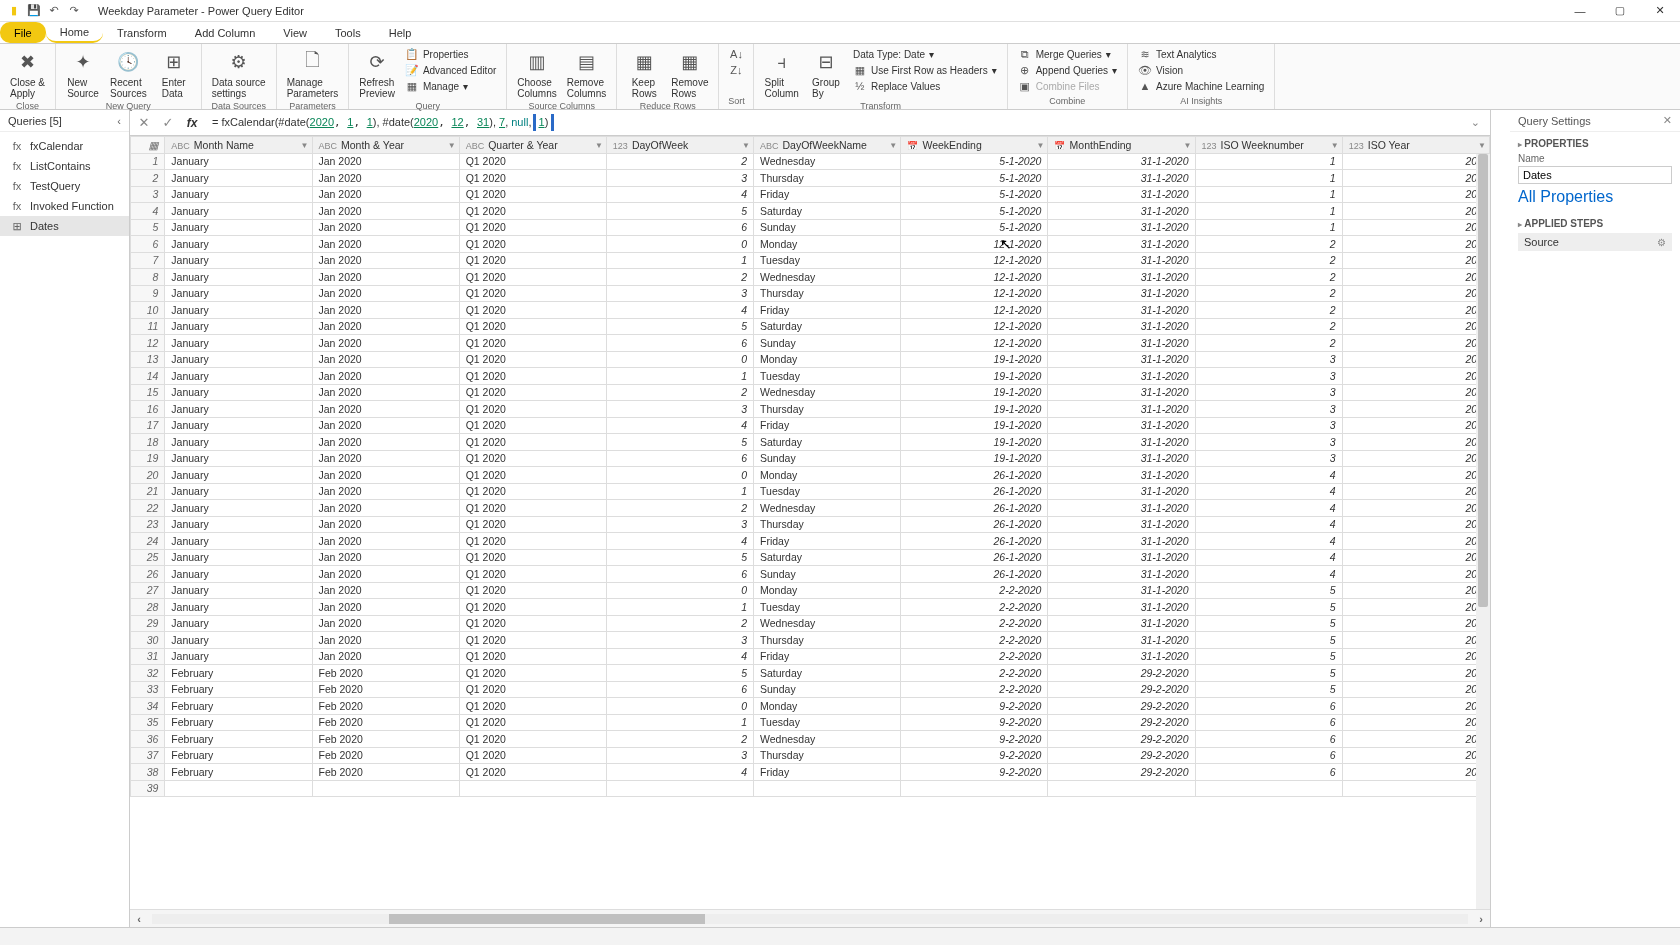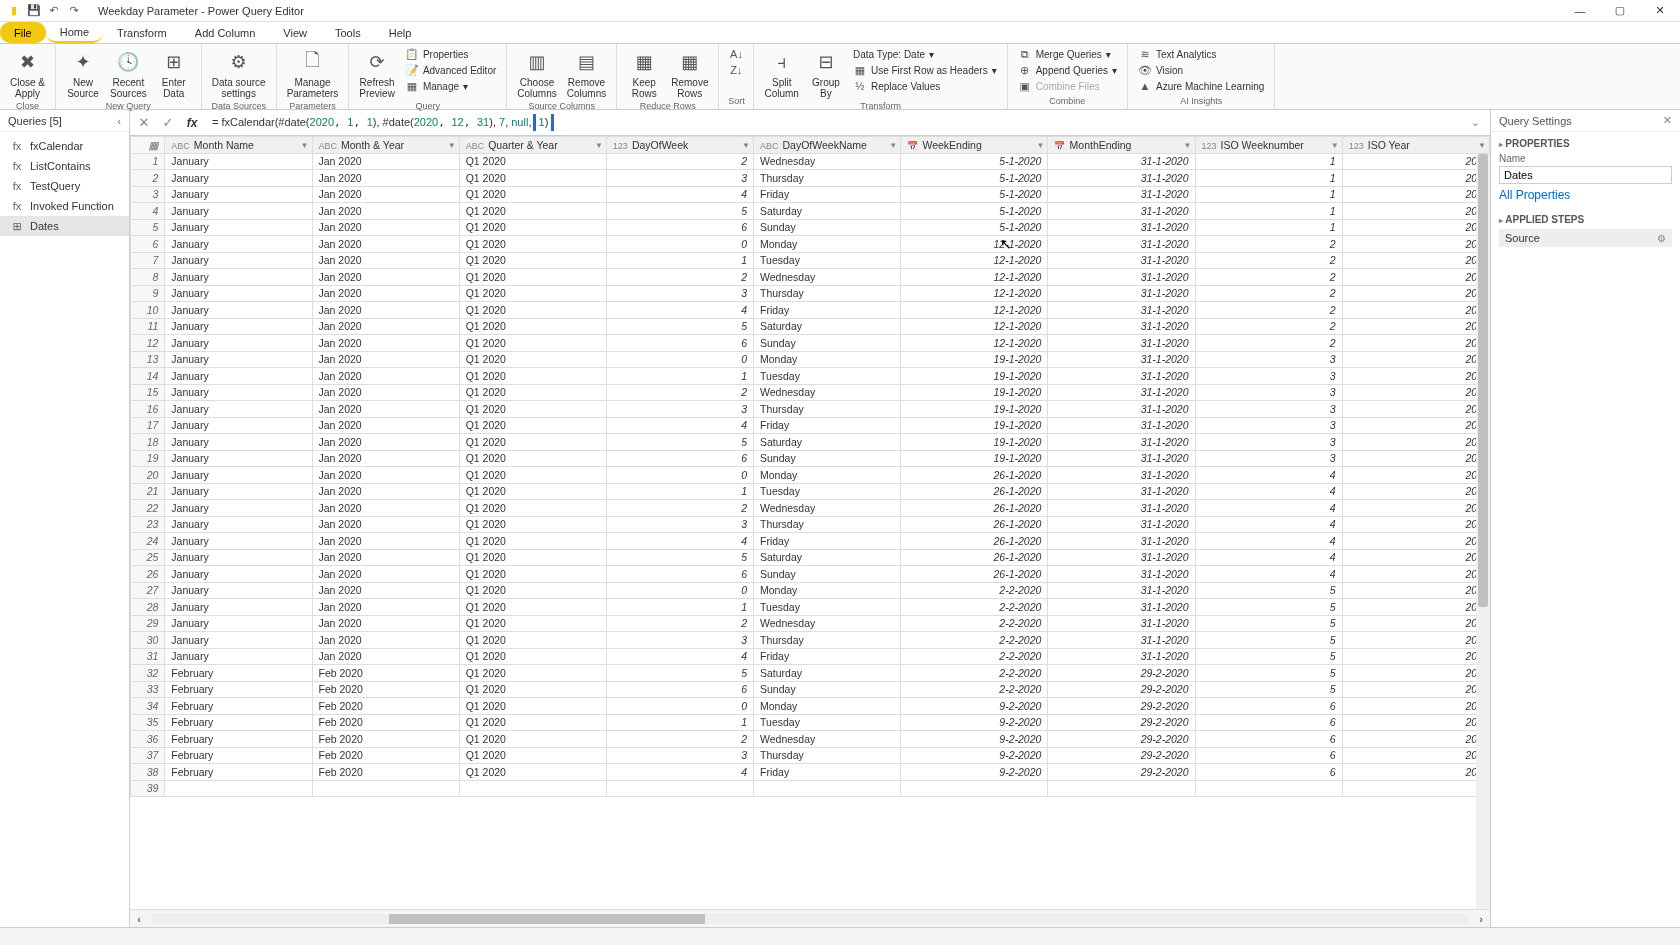--- a/index.html
+++ b/index.html
@@ -19,21 +19,21 @@
 .menutabs .tab.file { background: #f2c811; color: #000; font-weight: 400; }
 .menutabs .tab.active { border-bottom: 2px solid #f2c811; }
 
 
 .ribbon { height: 66px; background: #fafafa; border-bottom: 1px solid #ccc; display: flex; }
 .rgroup { border-right: 1px solid #ddd; padding: 2px 6px; display: flex; flex-direction: column; }
 .rgroup .items { flex: 1; display: flex; align-items: flex-start; gap: 2px; }
 .rgroup .label { font-size: 9px; color: #666; text-align: center; padding-bottom: 1px; }
 .rbtn-large { display: flex; flex-direction: column; align-items: center; justify-content: flex-start; padding: 2px 4px; min-width: 42px; cursor: pointer; }
 .rbtn-large .ico { width: 28px; height: 28px; display: flex; align-items: center; justify-content: center; font-size: 18px; color: #555; }
-.rbtn-large .lbl { font-size: 10px; text-align: center; line-height: 11px; margin-top: 1px; color: #333; }
+.rbtn-large .lbl { font-size: 10px; line-height: 11px; margin-top: 1px; color: #333; }
 .rbtn-small { display: flex; align-items: center; gap: 4px; padding: 1px 4px; font-size: 10px; color: #333; cursor: pointer; height: 16px; }
 .rbtn-small .ico { width: 14px; height: 14px; display: inline-flex; align-items: center; justify-content: center; font-size: 11px; color: #555; }
 .rbtn-small.disabled { color: #aaa; }
 .vstack { display: flex; flex-direction: column; gap: 0; }
 
 
 .main { display: flex; height: calc(945px - 22px - 22px - 66px - 18px); }
 
 
 .queries { width: 130px; border-right: 1px solid #ccc; background: #fff; display: flex; flex-direction: column; }
@@ -43,21 +43,21 @@
 .queries .item { display: flex; align-items: center; gap: 6px; padding: 3px 10px; font-size: 11px; color: #333; cursor: pointer; }
 .queries .item.active { background: #e6e6e6; }
 .queries .item .qico { width: 14px; height: 14px; display: inline-flex; align-items: center; justify-content: center; font-size: 11px; color: #666; }
 
 
 .center { flex: 1; display: flex; flex-direction: column; min-width: 0; }
 .formulabar { height: 26px; display: flex; align-items: center; border-bottom: 1px solid #ccc; padding: 0 4px; gap: 4px; }
 .formulabar .fbtn { width: 20px; height: 20px; display: inline-flex; align-items: center; justify-content: center; color: #888; cursor: pointer; font-size: 13px; }
 .formulabar .fx { font-style: italic; font-weight: bold; font-size: 12px; color: #333; width: 20px; text-align: center; }
 .formulabar .formula { flex: 1; font-family: Consolas, monospace; font-size: 11px; padding: 2px 6px; white-space: nowrap; overflow: hidden; }
-.formulabar .formula .num { color: #098658; }
+.formulabar .formula .num { color: #098658; text-decoration: underline; }
 .formulabar .formula .kw { color: #008080; }
 .formulabar .formula .hilite { outline: 3px solid #2a6ac7; outline-offset: -1px; padding: 5px 4px; background: #fff; }
 .formulabar .expand { color: #888; cursor: pointer; padding: 0 6px; }
 
 
 .gridwrap { flex: 1; overflow: hidden; display: flex; flex-direction: column; position: relative; }
 .grid { flex: 1; overflow: hidden; }
 .grid table { border-collapse: collapse; width: 100%; table-layout: fixed; }
 .grid th, .grid td { border: 1px solid #ddd; padding: 0 6px; font-size: 10.5px; height: 16.5px; white-space: nowrap; overflow: hidden; }
 .grid th { background: #f0f0f0; font-weight: 400; text-align: left; position: relative; }
@@ -67,28 +67,28 @@
 .grid td.num { text-align: right; font-style: italic; }
 .grid td.txt { text-align: left; }
 .vscroll { position: absolute; right: 0; top: 18px; bottom: 18px; width: 14px; background: #f0f0f0; }
 .vscroll .thumb { position: absolute; top: 0; left: 2px; right: 2px; height: 60%; background: #c0c0c0; border-radius: 2px; }
 .hscrollbar { height: 18px; display: flex; align-items: center; background: #f5f5f5; border-top: 1px solid #ddd; }
 .hscrollbar .arrow { width: 18px; text-align: center; color: #666; cursor: pointer; font-weight: bold; }
 .hscrollbar .track { flex: 1; height: 10px; background: #eee; position: relative; margin: 0 4px; }
 .hscrollbar .thumb { position: absolute; height: 100%; left: 18%; width: 24%; background: #c0c0c0; }
 
 
-.settings { width: 190px; border-left: 1px solid #ccc; background: #fff; display: flex; flex-direction: column; }
+.settings { width: 190px; border-left: 1px solid #ccc; background: #fff; display: flex; flex-direction: column; padding-left: 19px; }
 .settings .shdr { height: 22px; display: flex; align-items: center; padding: 0 8px; font-size: 11px; color: #555; border-bottom: 1px solid #eee; }
 .settings .shdr .x { margin-left: auto; color: #888; cursor: pointer; }
 .settings .sect { padding: 6px 8px; }
 .settings .sectitle { font-size: 10px; font-weight: bold; color: #555; margin-bottom: 4px; }
 .settings .sectitle::before { content: "▸ "; color: #888; font-size: 8px; }
 .settings input.name { width: 100%; border: 1px solid #ccc; padding: 2px 4px; font-size: 11px; }
-.settings .link { color: #0066cc; font-size: 12px; cursor: pointer; margin-top: 4px; display: inline-block; }
+.settings .link { color: #0066cc; font-size: 16px; cursor: pointer; margin-top: 4px; display: inline-block; }
 .settings .step { padding: 3px 6px; font-size: 11px; background: #eee; display: flex; align-items: center; }
 .settings .step .gear { margin-left: auto; color: #888; cursor: pointer; font-size: 10px; }
 
 
 .statusbar { height: 18px; background: #f3f3f3; border-top: 1px solid #ccc; }
 
 .cursor-overlay { position: absolute; pointer-events: none; font-size: 14px; color: #000; }
 </style>
 </head>
 <body>

